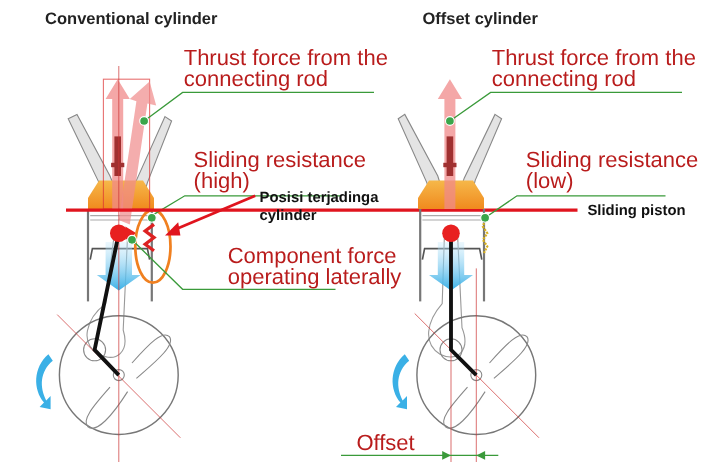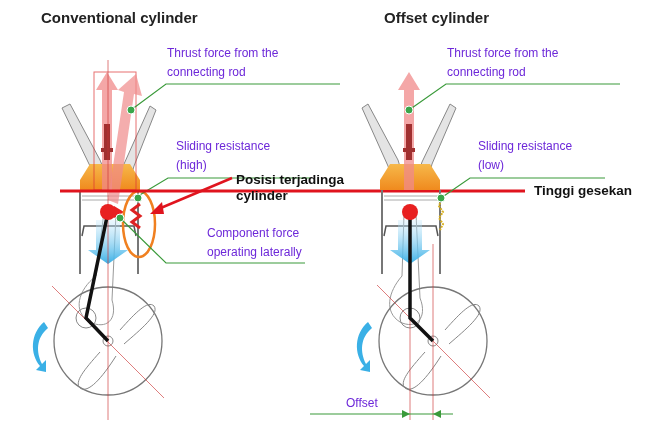--- a/index.html
+++ b/index.html
@@ -1,19 +1,19 @@
 <!DOCTYPE html>
 <html><head>
 <meta charset="utf-8">
 <style>
   html, body { margin:0; padding:0; background:#fff; }
   #stage { position:relative; width:647px; height:431px; overflow:hidden; background:#fff; font-family:"Liberation Sans", sans-serif; }
   svg { position:absolute; left:0; top:0; }
   .title { position:absolute; font-weight:bold; font-size:15px; color:#222; }
-  .lbl { position:absolute; font-size:12px; color:#6d28d9; line-height:19px; white-space:pre-line; }
+  .lbl { position:absolute; font-size:20px; color:#b91c1c; line-height:19px; white-space:pre-line; }
   .ann { position:absolute; font-weight:bold; font-size:13.5px; color:#111; line-height:16px; white-space:pre-line; }
 </style>
 </head>
 <body>
 
 <div id="stage">
 <svg width="647" height="431" viewBox="0 0 647 431">
   <defs>
     <linearGradient id="crown" x1="0" y1="0" x2="0" y2="1">
       <stop offset="0" stop-color="#f6b84a"></stop>
@@ -126,18 +126,18 @@
 connecting rod</div>
   <div class="lbl" style="left:176px;top:137px;">Sliding resistance
 (high)</div>
   <div class="lbl" style="left:167px;top:224px;margin-left:40px;">Component force
 operating laterally</div>
 
   <div class="lbl" style="left:447px;top:44px;">Thrust force from the
 connecting rod</div>
   <div class="lbl" style="left:478px;top:137px;">Sliding resistance
 (low)</div>
-  <div class="lbl" style="left:324px;top:394px;margin-left:22px;">Offset</div>
+  <div class="lbl" style="left:324px;top:394px;">Offset</div>
 
   <div class="ann" style="left:236px;top:172px;">Posisi terjadinga
 cylinder</div>
-  <div class="ann" style="left:534px;top:183px;">Tinggi gesekan</div>
+  <div class="ann" style="left:534px;top:183px;">Sliding piston</div>
 </div>
 
 </body></html>

